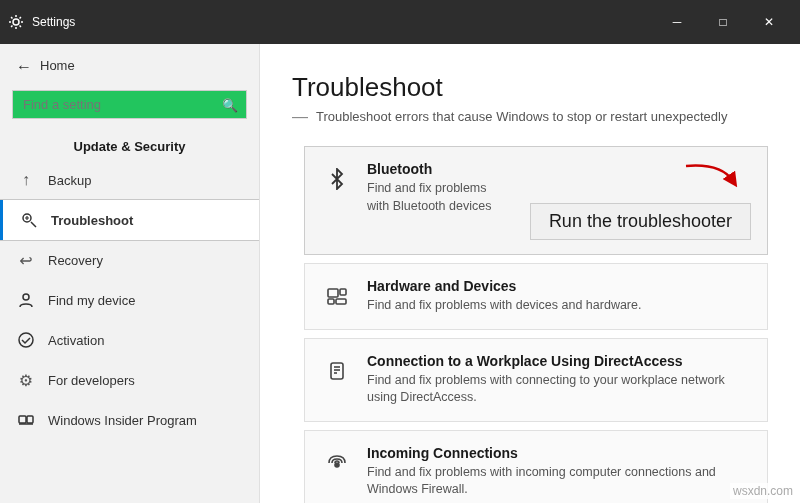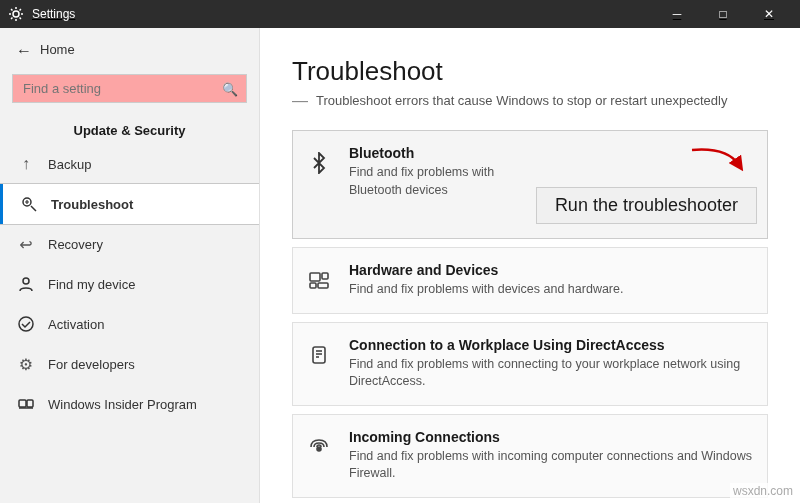--- a/index.html
+++ b/index.html
@@ -9,27 +9,26 @@
       width: 800px;
       height: 503px;
       overflow: hidden;
       display: flex;
       flex-direction: column;
     }
 
     
     .titlebar {
       background: #2d2d2d;
-      height: 28px;
+      height: 44px;
       display: flex;
       align-items: center;
       justify-content: space-between;
       padding: 0 8px;
       flex-shrink: 0;
-      text-decoration: underline;
     }
     .titlebar-left {
       display: flex;
       align-items: center;
       gap: 8px;
       color: #fff;
       font-size: 12px;
     }
     .titlebar-icon {
       width: 16px;
@@ -84,21 +83,21 @@
     }
 
     .sidebar-search {
       margin: 4px 12px 12px 12px;
       position: relative;
     }
     .sidebar-search input {
       width: 100%;
       padding: 6px 32px 6px 10px;
       border: 1px solid #ccc;
-      background: #fca5a5;
+      background: #22c55e;
       font-size: 13px;
       outline: none;
     }
     .sidebar-search-icon {
       position: absolute;
       right: 8px;
       top: 50%;
       transform: translateY(-50%);
       color: #666;
       font-size: 13px;
@@ -163,26 +162,27 @@
     }
     .page-subtitle-dash {
       font-size: 16px;
       color: #888;
       margin-top: -1px;
     }
 
     .troubleshoot-item {
       display: flex;
       align-items: flex-start;
-      padding: 14px 10px;
+      padding: 14px 16px;
       border: 1px solid #e0e0e0;
       margin-bottom: 8px;
       background: #fafafa;
       gap: 14px;
       position: relative;
+      margin-left: 12px;
     }
     .troubleshoot-item.highlighted {
       background: #f5f5f5;
       border-color: #ccc;
     }
 
     .item-icon {
       width: 32px;
       height: 32px;
       display: flex;

